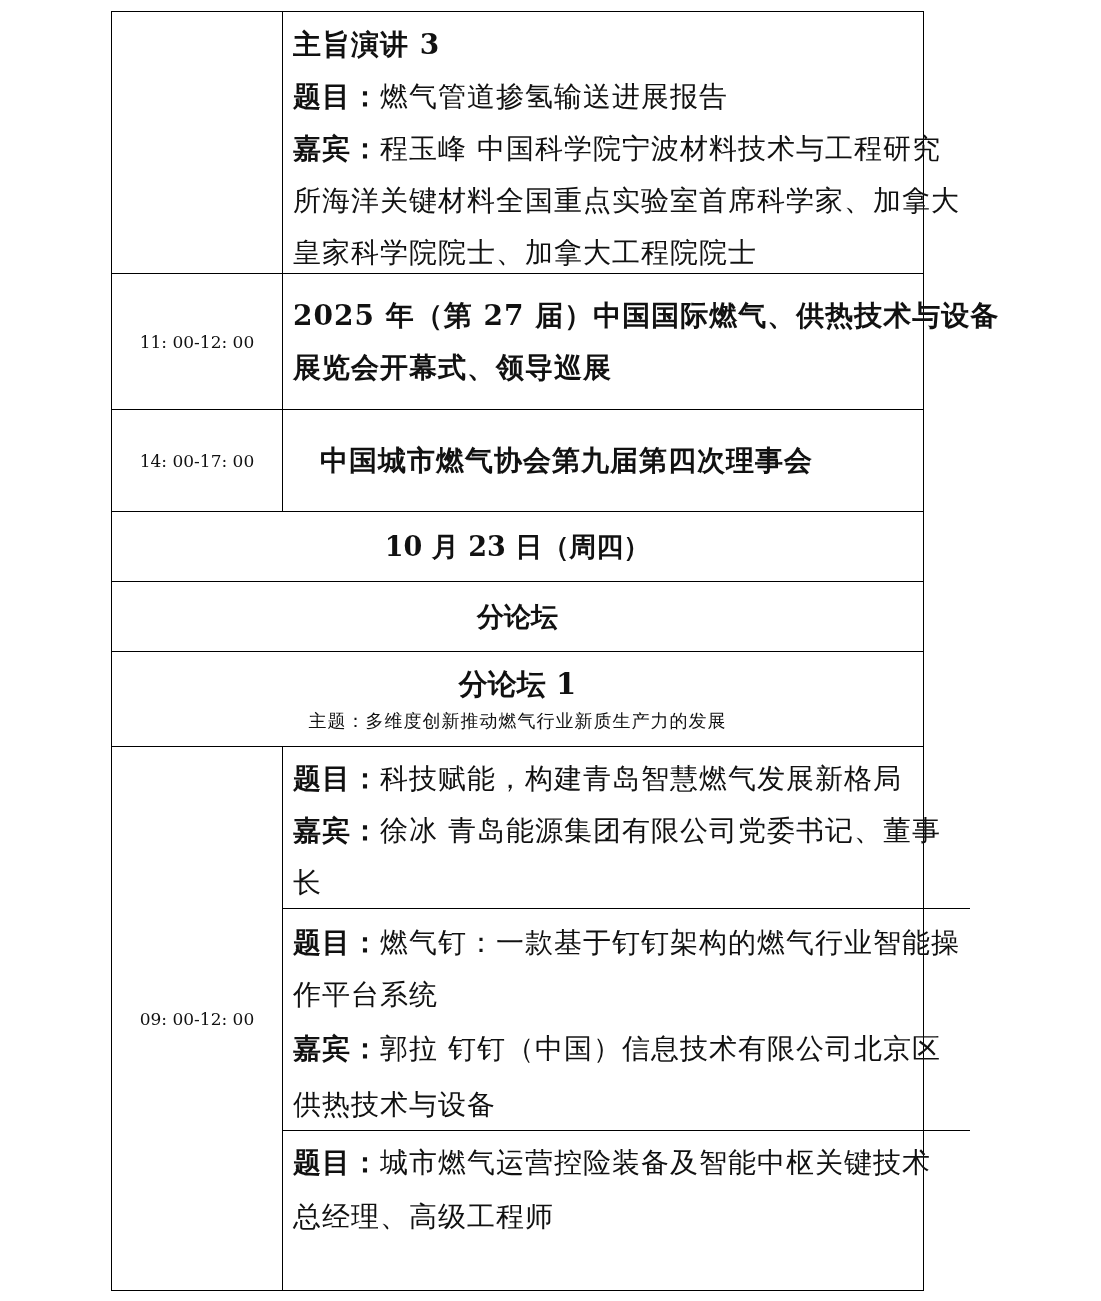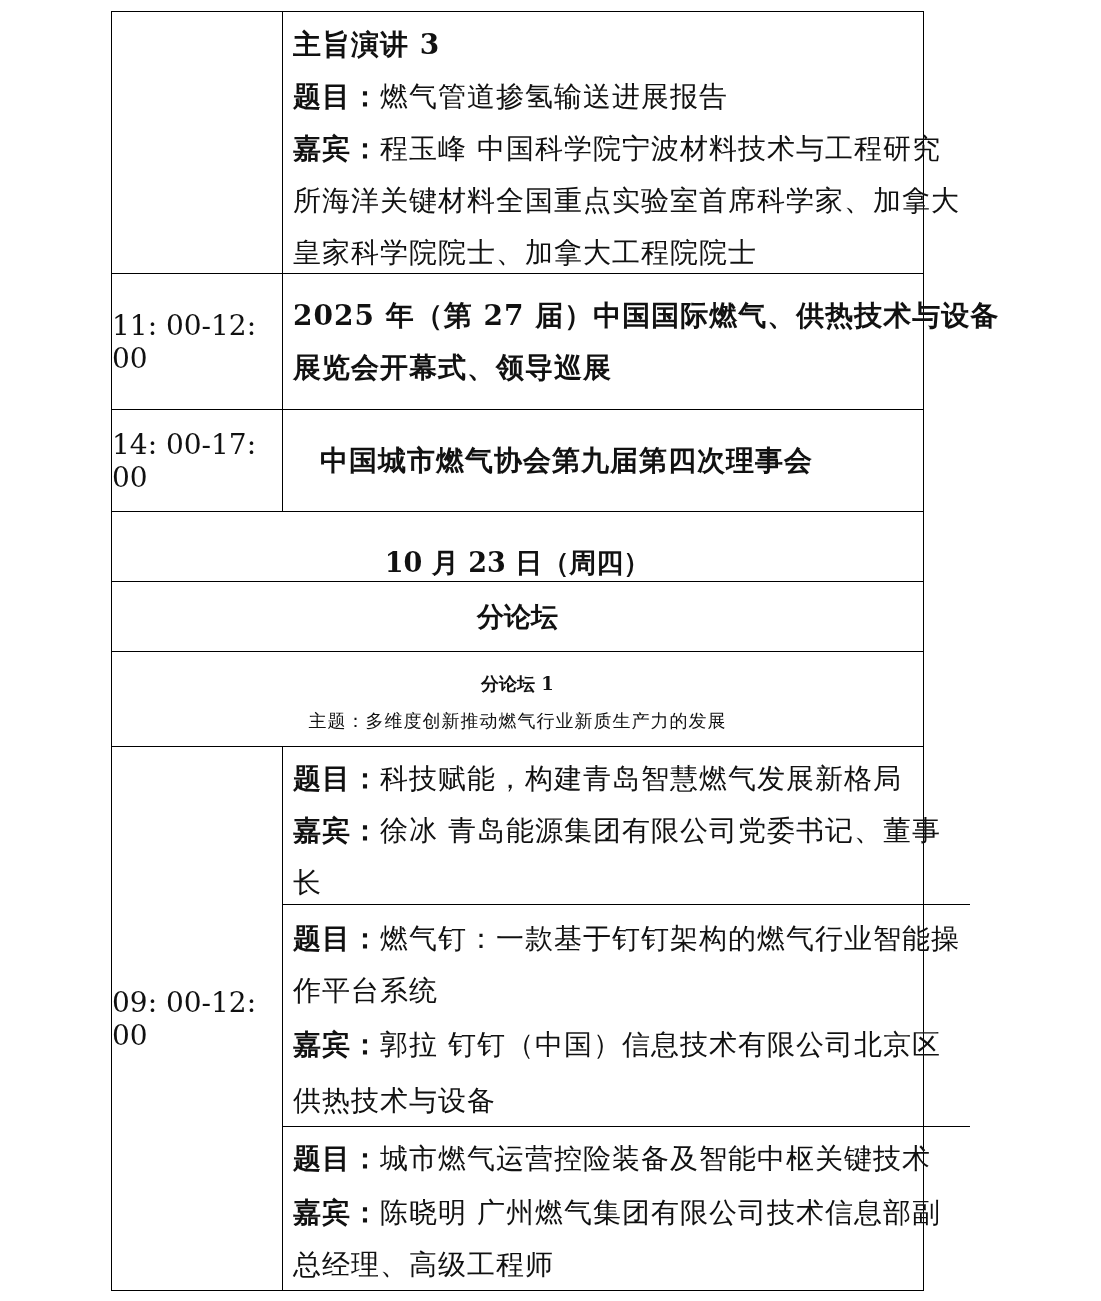--- a/index.html
+++ b/index.html
@@ -2,21 +2,21 @@
 <html><head>
 <meta charset="utf-8">
 <style>
   html, body { margin:0; padding:0; background:#ffffff; }
   body { width:1101px; height:1301px; position:relative; overflow:hidden;
          font-family:"DejaVu Serif","Liberation Serif",serif; color:#111; }
   .tbl { position:absolute; left:111px; top:11px; width:813px; border:1.5px solid #000; box-sizing:border-box; }
   .row { display:flex; border-bottom:1.5px solid #000; box-sizing:border-box; }
   .row:last-child { border-bottom:none; }
   .time { width:170px; flex:none; border-right:1.5px solid #000; display:flex; align-items:center; justify-content:center;
-          font-size:28px; letter-spacing:0px; }
+          font-size:17px; letter-spacing:0px; }
   .content { flex:1; padding:0 10px; font-size:28px; }
   .line { height:52px; line-height:52px; white-space:nowrap; letter-spacing:1px; }
   .bold { font-weight:bold; }
   .full { flex:1; text-align:center; font-weight:bold; font-size:27px; }
   .sub { border-bottom:1.5px solid #000; }
   .sub:last-child { border-bottom:none; }
   .lbl { font-weight:bold; }
 </style>
 </head>
 <body>
@@ -42,48 +42,47 @@
     </div>
   </div>
 
   <div class="row" style="height:102px;gap:27px;">
     <div class="time">14: 00-17: 00</div>
     <div class="content bold" style="display:flex;align-items:center;">
       <div class="line">中国城市燃气协会第九届第四次理事会</div>
     </div>
   </div>
 
-  <div class="row" style="height:70px;align-items:flex-end;">
+  <div class="row" style="height:70px;align-items:center;">
     <div class="full">10 月 23 日（周四）</div>
   </div>
 
   <div class="row" style="height:70px;align-items:center;">
     <div class="full">分论坛</div>
   </div>
 
   <div class="row" style="height:95px;flex-direction:column;align-items:center;justify-content:flex-start;">
-    <div style="font-weight:bold;font-size:18px;margin-top:14px;line-height:36px;">分论坛 1</div>
+    <div style="font-weight:bold;font-size:29px;margin-top:14px;line-height:36px;">分论坛 1</div>
     <div style="font-size:18px;line-height:38px;letter-spacing:1px;">主题：多维度创新推动燃气行业新质生产力的发展</div>
   </div>
 
   <div class="row" style="height:543px;">
     <div class="time">09: 00-12: 00</div>
     <div style="flex:1;display:flex;flex-direction:column;">
       <div class="sub content" style="height:158px;padding-top:6px;box-sizing:border-box;">
         <div class="line"><span class="lbl">题目：</span><span>科技赋能，构建青岛智慧燃气发展新格局</span></div>
         <div class="line"><span class="lbl">嘉宾：</span><span>徐冰 青岛能源集团有限公司党委书记、董事</span></div>
         <div class="line">长</div>
       </div>
       <div class="sub content" style="height:222px;padding-top:8px;box-sizing:border-box;">
         <div class="line"><span class="lbl">题目：</span><span>燃气钉：一款基于钉钉架构的燃气行业智能操</span></div>
         <div class="line">作平台系统</div>
         <div class="line" style="height:56px;line-height:56px;"><span class="lbl">嘉宾：</span><span>郭拉 钉钉（中国）信息技术有限公司北京区</span></div>
         <div class="line" style="height:56px;line-height:56px;">供热技术与设备</div>
       </div>
       <div class="sub content" style="flex:1;padding-top:4px;box-sizing:border-box;">
         <div class="line" style="height:56px;line-height:56px;"><span class="lbl">题目：</span><span>城市燃气运营控险装备及智能中枢关键技术</span></div>
-        <div class="line"><span class="lbl">嘉宾：</span><span>陈晓明 广州燃气集团有限公司技术信息部副</span></div>
         <div class="line">总经理、高级工程师</div>
       </div>
     </div>
   </div>
 
 </div>
 
 </body></html>

